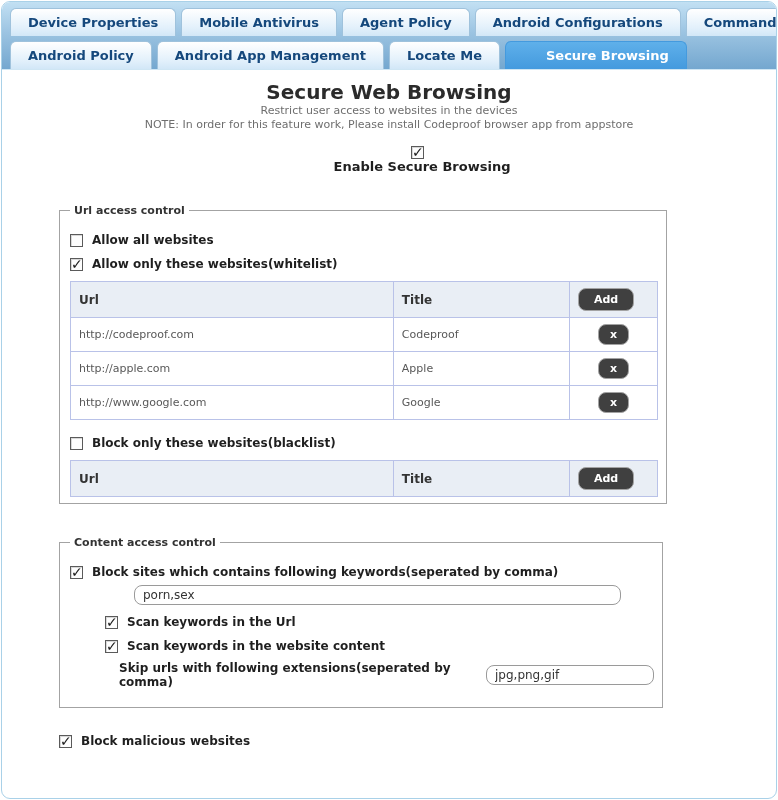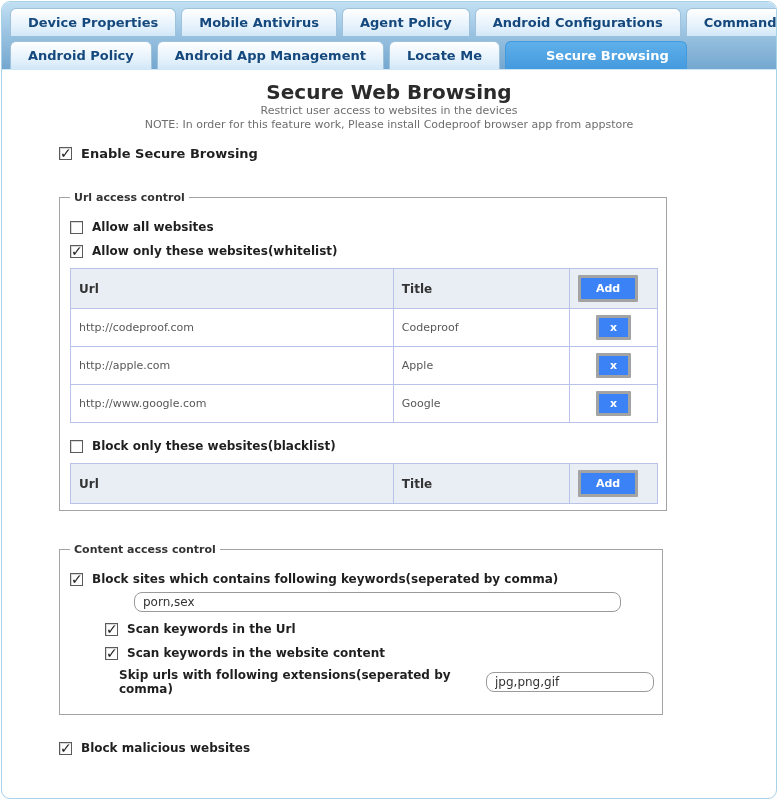--- a/index.html
+++ b/index.html
@@ -45,21 +45,21 @@
     box-shadow:inset 1px 1px 0 #d8d8d8;
   }
   .cb.checked::after {
     content:"\2713";
     position:absolute; left:0px; top:-3px;
     font-size:14px; font-weight:bold; color:#1a1a1a; line-height:16px;
   }
   .cb-label { margin-left:9px; font-size:12px; font-weight:bold; color:#1f1f1f; }
   .cb-label.big { font-size:13px; }
 
-  .enable-row { margin:14px 0 0 57px; }
+  .enable-row { margin:14px 0 0 57px;flex-direction:column; }
 
   fieldset.group {
     margin:30px 0 0 57px; width:604px;
     border:1px solid #a3a3a3; padding:6px 8px 6px 8px;
   }
   fieldset.group legend { font-size:11px; font-weight:bold; color:#333333; padding:0 4px; margin-left:2px; }
   fieldset.group .cbrow { margin:10px 0 0 2px; }
 
   table.url-table {
     border-collapse:collapse; width:588px; margin:10px 0 0 2px;
@@ -68,22 +68,22 @@
   table.url-table th, table.url-table td { border:1px solid #b9c2e8; }
   table.url-table th {
     background:#e9eef5; text-align:left; font-size:12px; font-weight:bold;
     color:#333333; padding:6px 8px; height:29px;
   }
   table.url-table td { font-size:11px; color:#585858; padding:6px 8px; height:29px; }
   .col-url { width:55%; } .col-title { width:30%; } .col-btn { width:15%; }
   .btn-cell { text-align:center; }
 
   .btn-blue {
-    background:#3b82f6; color:#ffffff; border:3px solid #a3a3a3;
-    border-radius:1px; font-family:inherit; cursor:pointer;
+    background:#404040; color:#ffffff; border:1px solid #a3a3a3;
+    border-radius:8px; font-family:inherit; cursor:pointer;
   }
   .btn-add { font-size:11px; font-weight:bold; padding:4px 15px; }
   .btn-x  { font-size:11px; font-weight:bold; padding:3px 11px; }
 
   .rounded-input {
     border:1px solid #9a9a9a; border-radius:8px;
     font-family:inherit; font-size:12px; color:#333;
     padding:2px 8px; height:20px; outline:none; background:#fff;
   }
   .keywords-input { width:487px; margin:6px 0 0 66px; }

